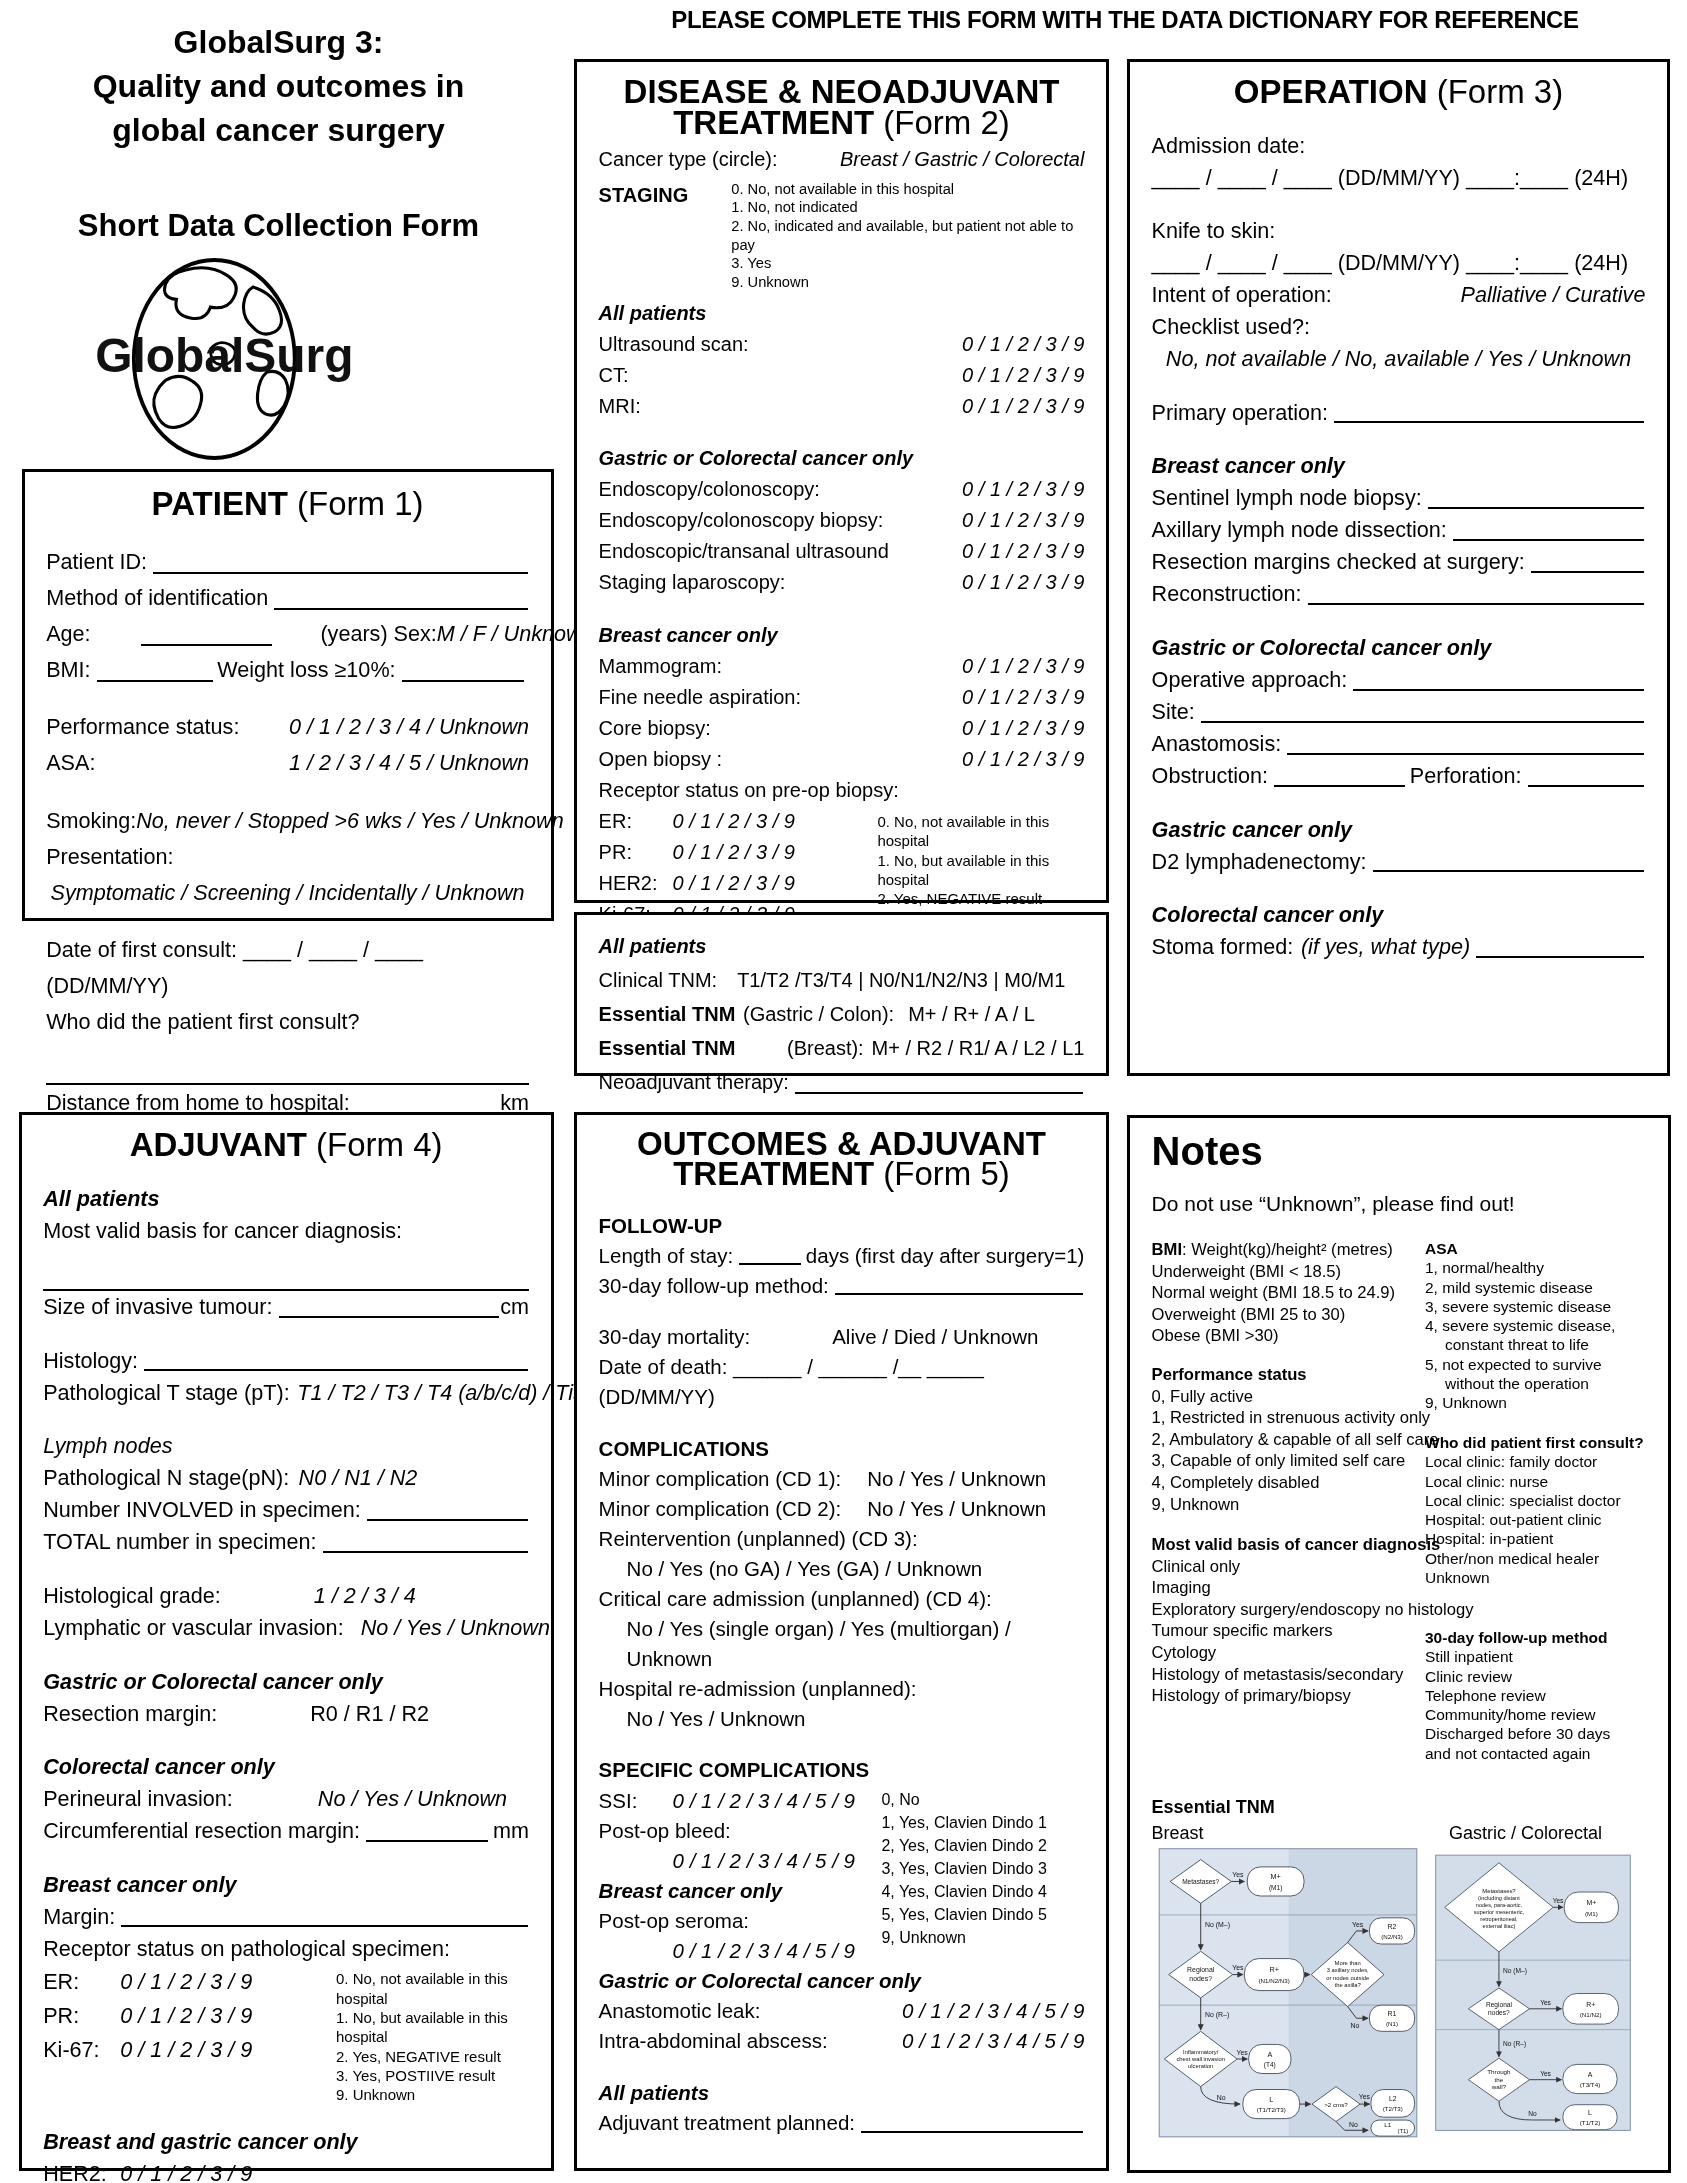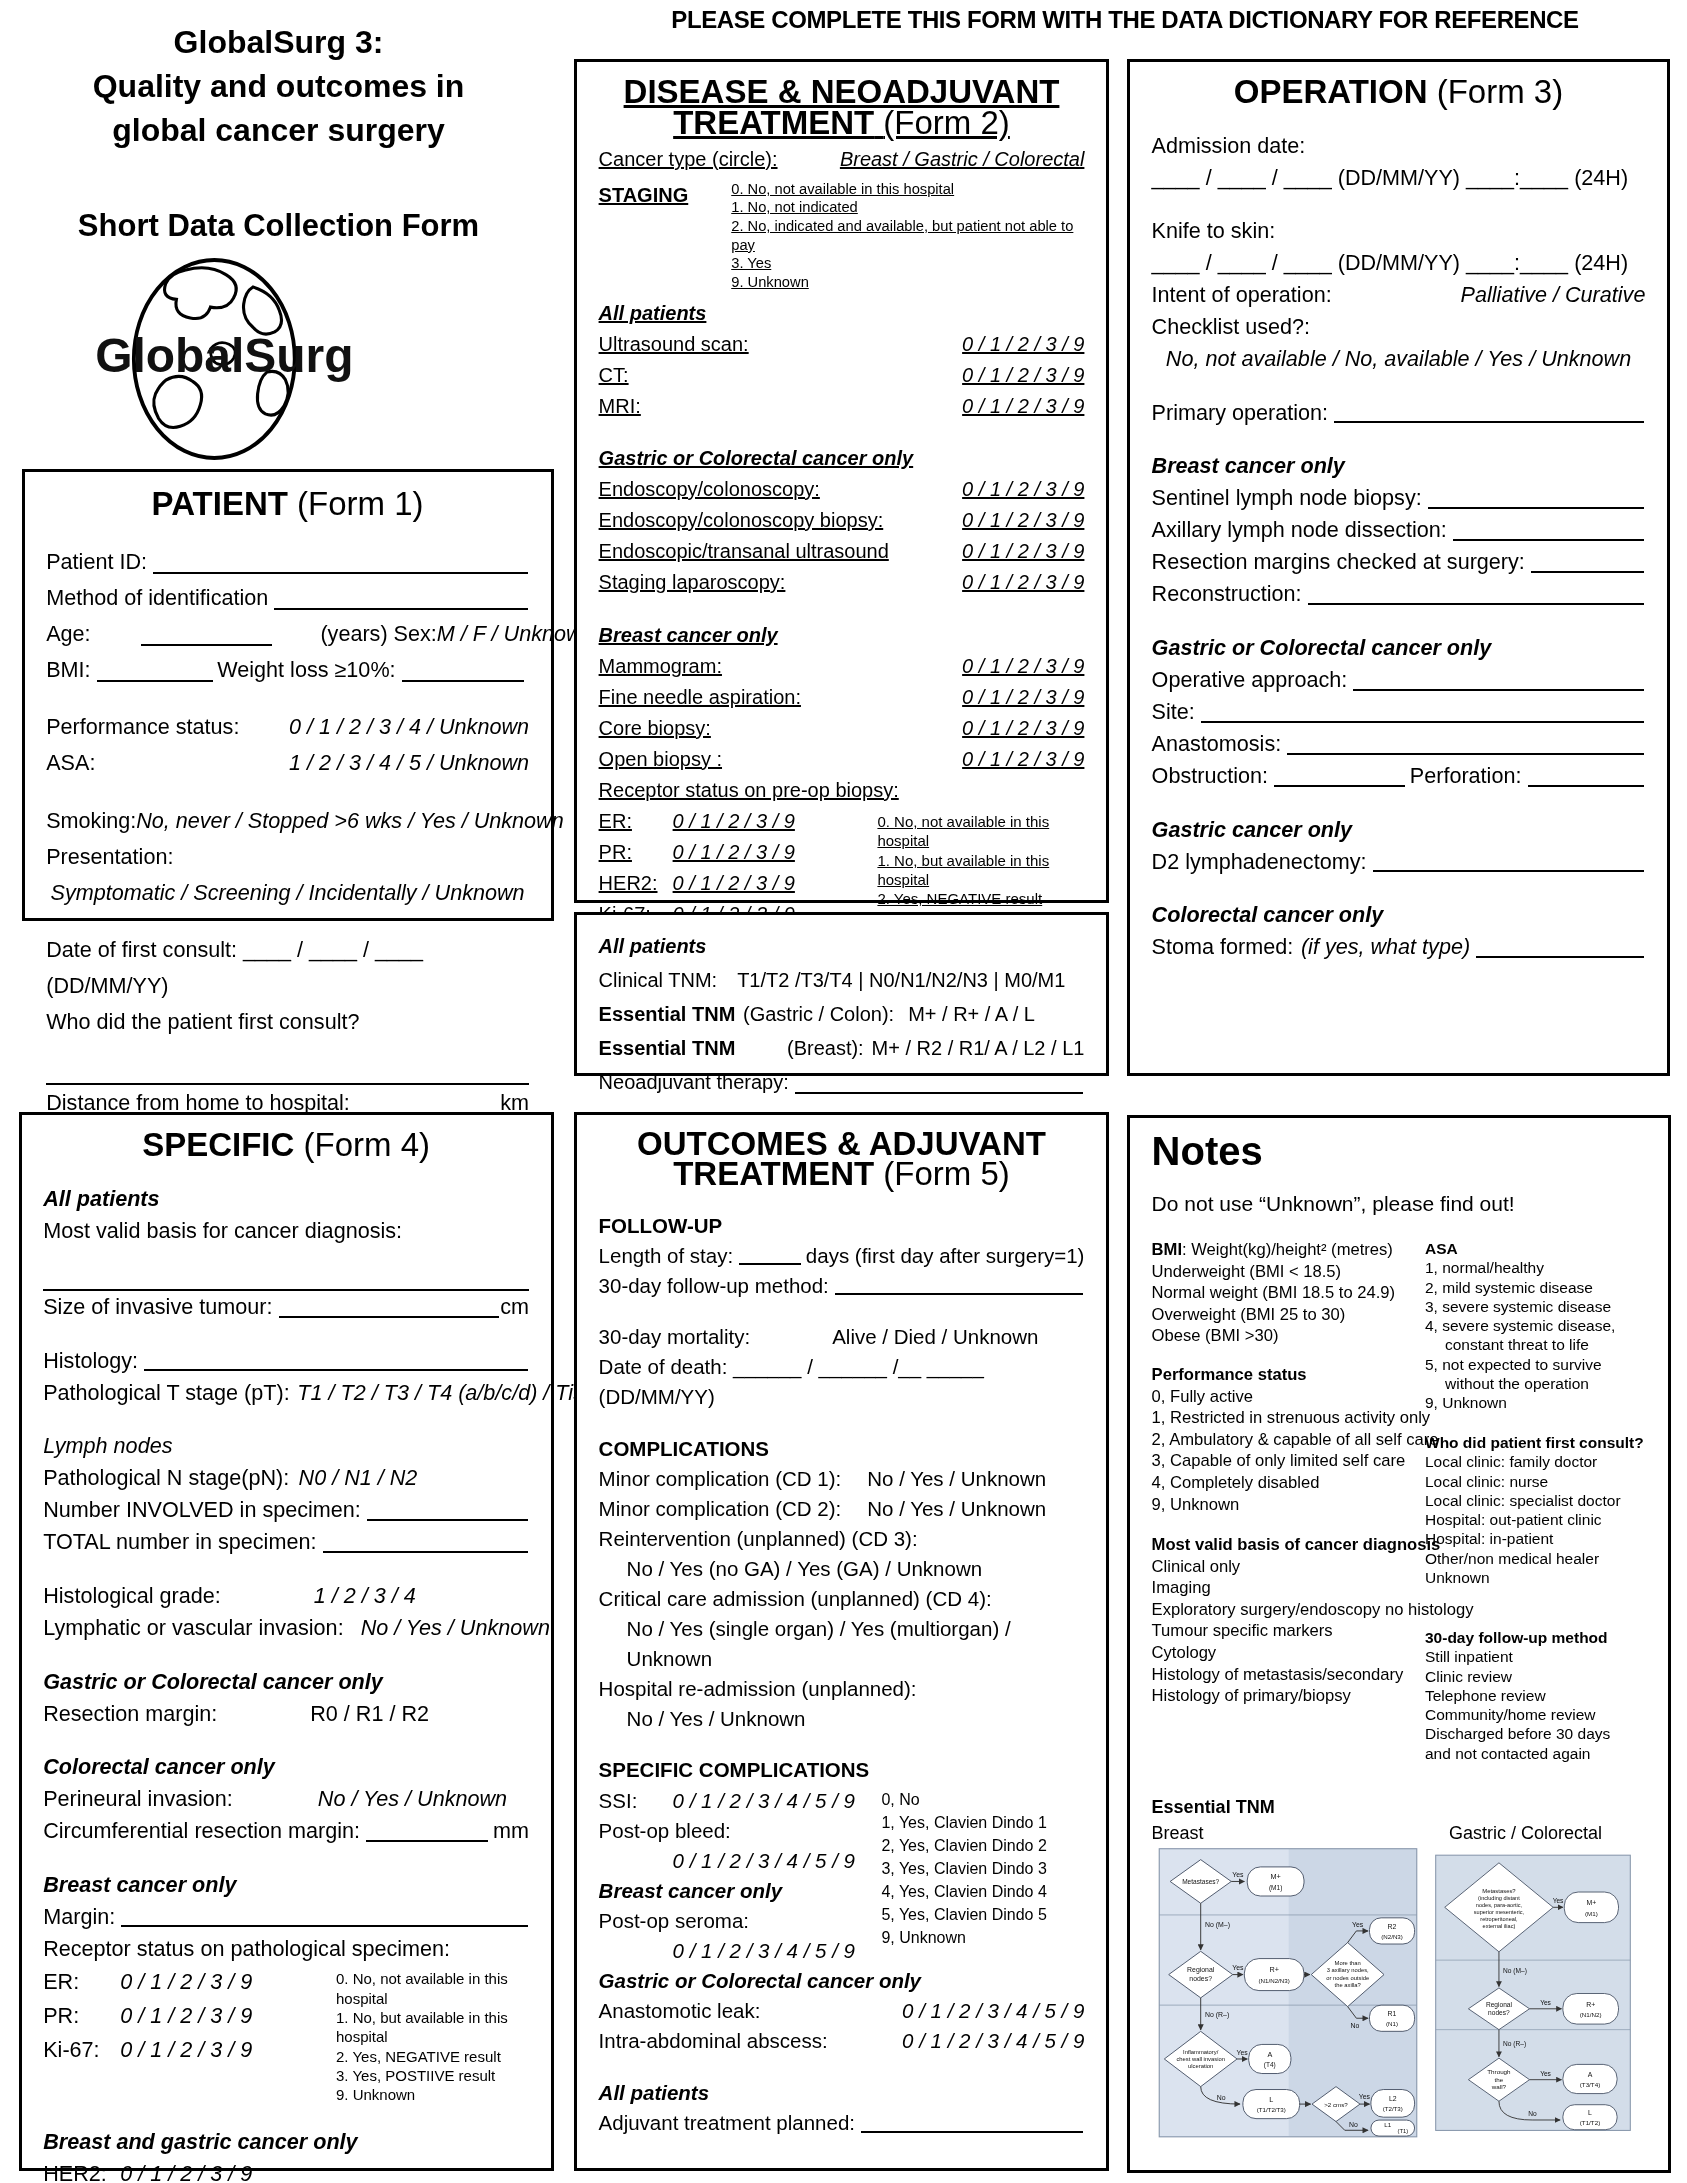--- a/index.html
+++ b/index.html
@@ -30,21 +30,21 @@
   .in { display:flex; align-items:baseline; white-space:nowrap; }
   .grp { display:flex; align-items:baseline; white-space:nowrap;gap:44px; }
   .bl { flex:1 1 auto; border-bottom:2.3px solid #000; height:4.6px; align-self:flex-end; margin:0 1.5px 5.4px 6.2px; min-width:31px; }
   .blf { display:inline-block; border-bottom:2.3px solid #000; height:4.6px; align-self:flex-end; margin:0 4.6px 5.4px 6.2px; }
   .sec { margin-top:21.6px; }
   .blankline { border-bottom:2.3px solid #000; height:37px; margin-top:7.7px; }
 
   .patient-box { left:21.6px;  top:469px;  width:532px; height:452px; font-size:21.6px; }
   .patient-box > div { line-height:36px; }
 
-  .form2a { left:574px; top:59px;   width:535px; height:844px; font-size:20px;text-decoration:underline; }
+  .form2a { left:574px; top:59px;   width:535px; height:844px; font-size:20px; }
   .form2a > div { line-height:31px; }
   .form2b { left:574px; top:912px; width:535px; height:164px; font-size:20px; }
   .form2b > div { line-height:34px; }
   .leg20 { font-size:14.7px; line-height:18.6px; font-weight:normal; }
   .stg { display:flex; gap:43px; margin:4.6px 0 6.2px 0; }
   .recwrap { display:flex; align-items:flex-start; }
   .recleft { flex:1 1 auto; }
   .recleft .in { line-height:31px; }
   .reclbl { display:inline-block; width:74px; }
   .recleg { width:207px; font-size:15px; line-height:19.3px; padding-top:6.2px; }
@@ -327,21 +327,21 @@
       </div>
     <div class="bi sec">Colorectal cancer only</div>
     <div class="in">
         <span>Stoma formed:</span>
         <span class="i" style="margin-left:7.7px">(if yes, what type)</span>
         <span class="bl"></span>
       </div>
   </div>
 
   <div class="box form4">
-    <div class="ft"><span class="b">SPECIFIC</span>&nbsp;<span class="reg">(Form 4)</span></div>
+    <div class="ft"><span class="b">ADJUVANT</span>&nbsp;<span class="reg">(Form 4)</span></div>
     <div class="bi sec">All patients</div>
     <div>Most valid basis for cancer diagnosis:</div>
     <div class="blankline"></div>
     <div class="in">
         <span>Size of invasive tumour:</span>
         <span class="bl"></span>
         <span>cm</span>
       </div>
     <div class="in sec">
         <span>Histology:</span>

